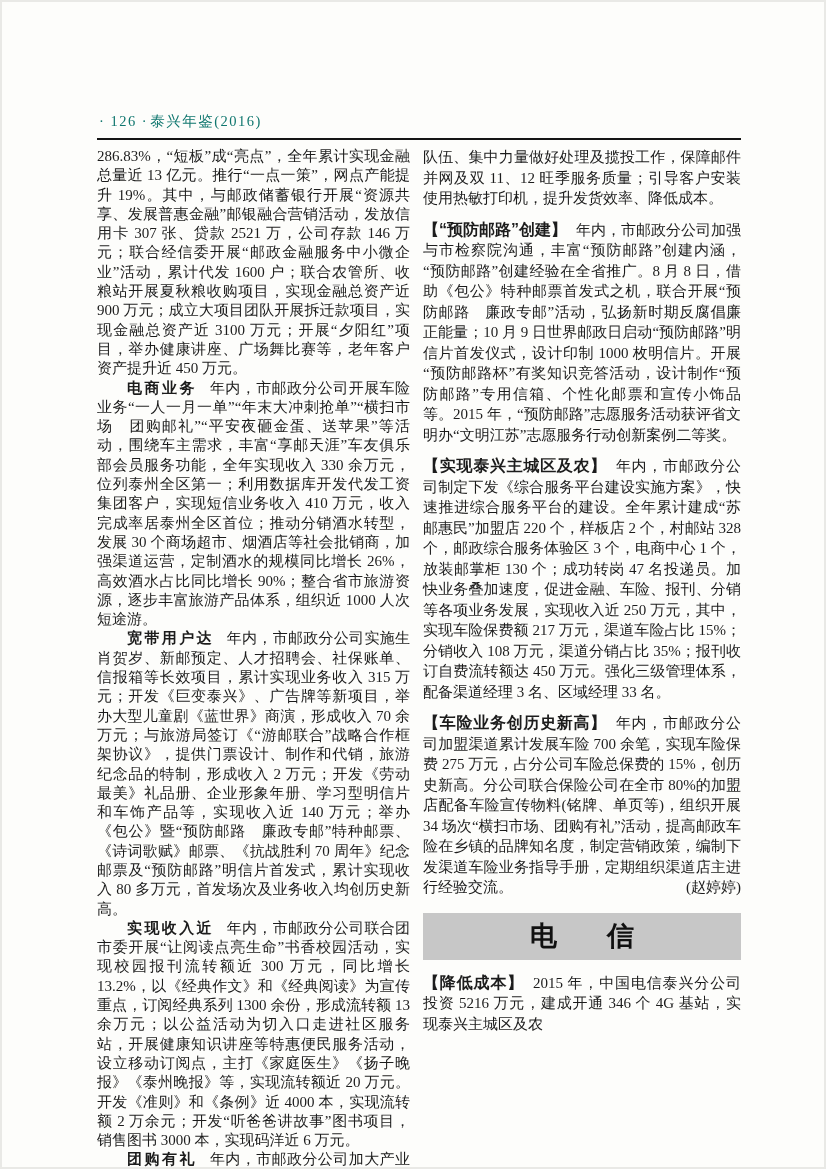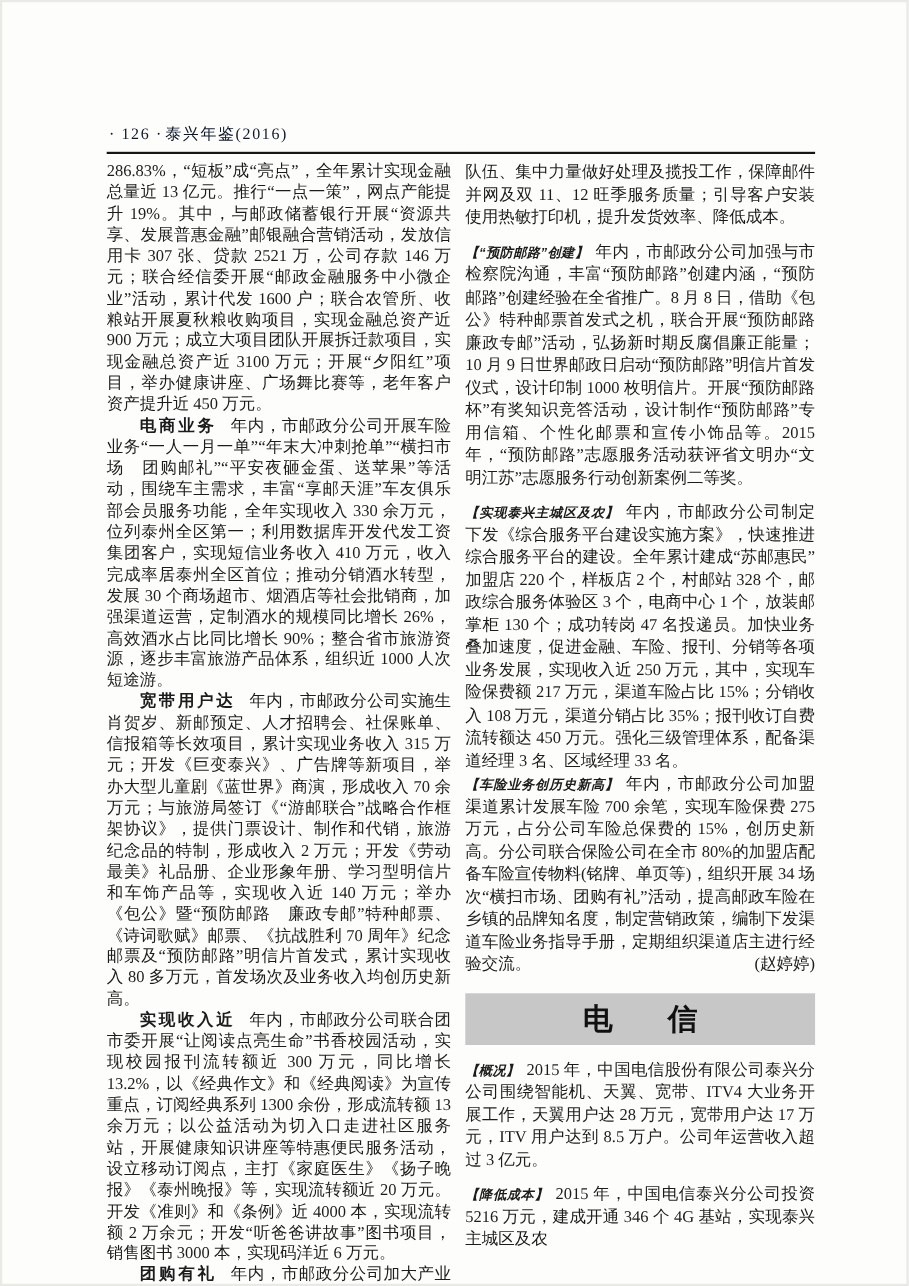--- a/index.html
+++ b/index.html
@@ -11,21 +11,21 @@
     -webkit-font-smoothing:antialiased;
   }
   .page{
     position:relative;width:826px;height:1169px;
     background:#fdfdfb;
     box-shadow:inset 0 0 0 2px #e9e9e6;
     overflow:hidden;
   }
   .page-header{
     position:absolute;top:112px;left:99px;
-    font-size:14.5px;letter-spacing:1.5px;color:#0f172a;
+    font-size:14.5px;letter-spacing:1.5px;color:#0f766e;
     white-space:nowrap;
   }
   .page-header .pgnum{margin-right:2px;}
   .header-rule{
     position:absolute;top:138px;left:97px;width:644px;height:2.4px;
     background:#151515;
   }
   .columns{
     position:absolute;top:147px;left:97px;width:644px;
     display:flex;gap:13px;
@@ -34,27 +34,26 @@
   .col-left{width:313px;line-height:19.3px;}
   .col-right{width:318px;line-height:20.5px;}
   p{margin:0;}
   .indent{text-indent:2em;}
   .subhead{
     font-weight:bold;
     letter-spacing:0.14em;
     margin-right:0.85em;
   }
   .bracket{margin-top:11px;}
-  .bracket-tight{margin-top:1px;}
+  .bracket-tight{margin-top:11px;}
   .bracket-head{
     font-weight:bold;
     font-family:"Liberation Sans","DejaVu Sans",sans-serif;
-    font-size:12px;
+    font-size:16px;
     margin-right:0.55em;
-    font-style:italic;
   }
   .author{float:right;font-style:normal;}
   .section-box{
     margin:15px 0 13px 0;
     height:47px;
     background:#c7c7c7;
     display:flex;align-items:center;justify-content:center;
     gap:50px;
     font-size:27px;font-weight:bold;
     font-family:"Liberation Sans","DejaVu Sans",sans-serif;
@@ -90,19 +89,18 @@
 
       <p class="bracket"><span class="bracket-head">【实现泰兴主城区及农】</span><span>年内，市邮政分公司制定下发《综合服务平台建设实施方案》，快速推进综合服务平台的建设。全年累计建成“苏邮惠民”加盟店 220 个，样板店 2 个，村邮站 328 个，邮政综合服务体验区 3 个，电商中心 1 个，放装邮掌柜 130 个；成功转岗 47 名投递员。加快业务叠加速度，促进金融、车险、报刊、分销等各项业务发展，实现收入近 250 万元，其中，实现车险保费额 217 万元，渠道车险占比 15%；分销收入 108 万元，渠道分销占比 35%；报刊收订自费流转额达 450 万元。强化三级管理体系，配备渠道经理 3 名、区域经理 33 名。</span></p>
 
       <p class="bracket bracket-tight clearfix"><span class="bracket-head">【车险业务创历史新高】</span><span>年内，市邮政分公司加盟渠道累计发展车险 700 余笔，实现车险保费 275 万元，占分公司车险总保费的 15%，创历史新高。分公司联合保险公司在全市 80%的加盟店配备车险宣传物料(铭牌、单页等)，组织开展 34 场次“横扫市场、团购有礼”活动，提高邮政车险在乡镇的品牌知名度，制定营销政策，编制下发渠道车险业务指导手册，定期组织渠道店主进行经验交流。</span><span class="author">(赵婷婷)</span></p>
 
       <div class="section-box">
         <span>电</span>
         <span>信</span>
       </div>
 
-      <p><span class="bracket-head">【概况】</span><span>2015 年，中国电信股份有限公司泰兴分公司围绕智能机、天翼、宽带、ITV4 大业务开展工作，天翼用户达 28 万元，宽带用户达 17 万元，ITV 用户达到 8.5 万户。公司年运营收入超过 3 亿元。</span></p>
 
       <p class="bracket"><span class="bracket-head">【降低成本】</span><span>2015 年，中国电信泰兴分公司投资 5216 万元，建成开通 346 个 4G 基站，实现泰兴主城区及农</span></p>
     </div>
 
   </div>
 </div>
 
 </body></html>

